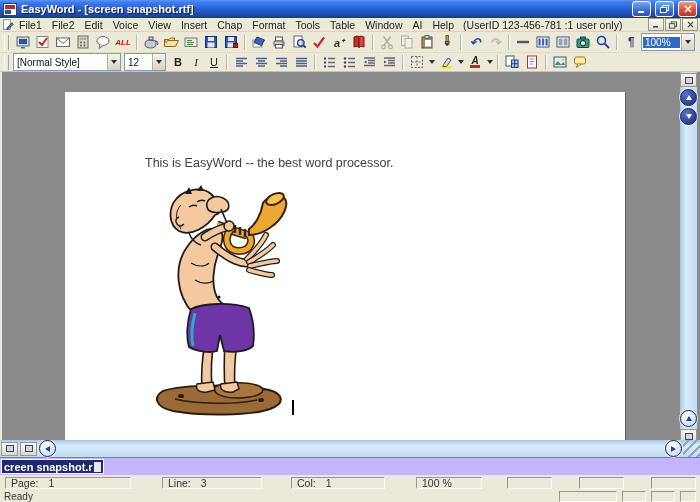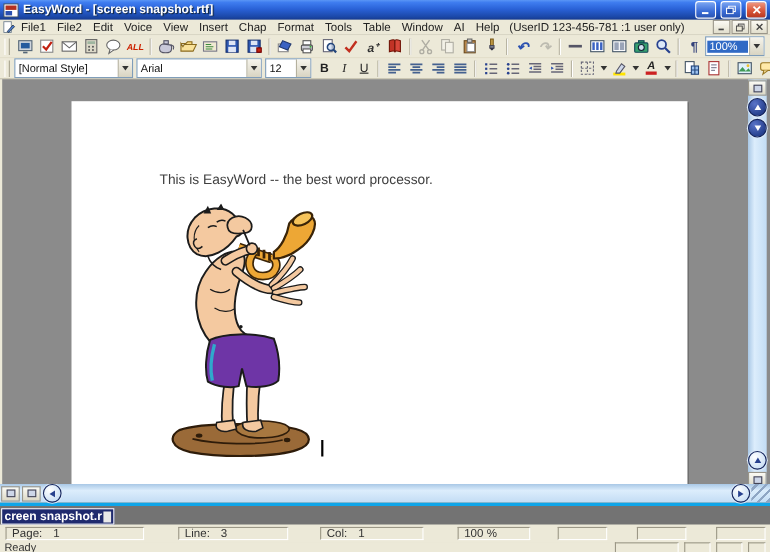--- a/index.html
+++ b/index.html
@@ -71,21 +71,21 @@
   .vtrack{flex:1;width:100%;}
 
   .hscroll{height:17px;display:flex;align-items:center;background:linear-gradient(180deg,#a9c8e6,#dcedfc 35%,#c2dcf4);}
   .hscroll .sqbtn{margin:0 1px;}
   .hscroll .circbtn{margin:0 1px;}
   .htrack{flex:1;height:100%;}
   .gripcorner{width:17px;height:17px;flex:none;background:
     repeating-linear-gradient(135deg,transparent 0 3px,#8fa6c4 3px 5px,transparent 5px 6px);}
 
   
-  .tabbar{height:17px;background:#737373;display:flex;align-items:flex-end;padding-left:1px;border-top:3px solid #0ea5e9;}
+  .tabbar{height:17px;background:#c4b5fd;display:flex;align-items:center;padding-left:1px;border-top:1px solid #0ea5e9;}
   .tab{height:13px;border:1px solid #fff;display:flex;align-items:center;padding:0 2px;color:#fff;font-weight:bold;font-size:11px;white-space:nowrap;background:#1f2a6e;}
   .tabcursor{width:7px;height:10px;background:#e8e8e8;margin-left:1px;}
 
   
   .statusbar{height:16px;background:#ece9d8;display:flex;align-items:center;padding:0 5px;gap:15px;font-size:10.5px;color:#333;}
   .panel{height:12px;border:1px solid;border-color:#9b9786 #fff #fff #9b9786;display:flex;align-items:center;padding:0 5px;gap:10px;flex:none;box-sizing:border-box;}
   .p-page{width:126px;margin-right:16px;}
   .p-line{width:100px;margin-right:14px;}
   .p-col{width:94px;margin-right:16px;}
   .p-zoom{width:66px;margin-right:10px;}
@@ -357,26 +357,20 @@
   </div>
 
   <div class="toolbar tb2">
     <span class="grip"></span>
     <span class="combo" style="width:106px">
       <span class="val">[Normal Style]</span>
       <span class="drop">
           <span class="arrow-down"></span>
         </span>
     </span>
-    <span class="combo" style="width:112px">
-      <span class="val">Arial</span>
-      <span class="drop">
-          <span class="arrow-down"></span>
-        </span>
-    </span>
     <span class="combo" style="width:40px">
       <span class="val">12</span>
       <span class="drop">
           <span class="arrow-down"></span>
         </span>
     </span>
     <span class="fmtbtn" style="font-weight:bold">B</span>
     <span class="fmtbtn" style="font-style:italic;font-family:'Liberation Serif',serif">I</span>
     <span class="fmtbtn" style="text-decoration:underline">U</span>
     <span class="sep"></span>

